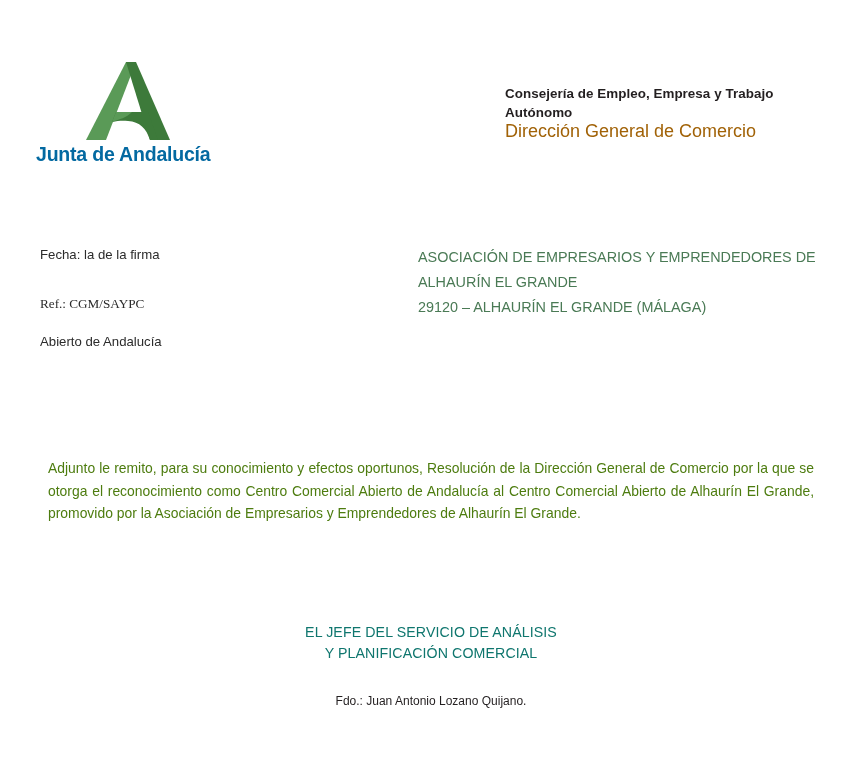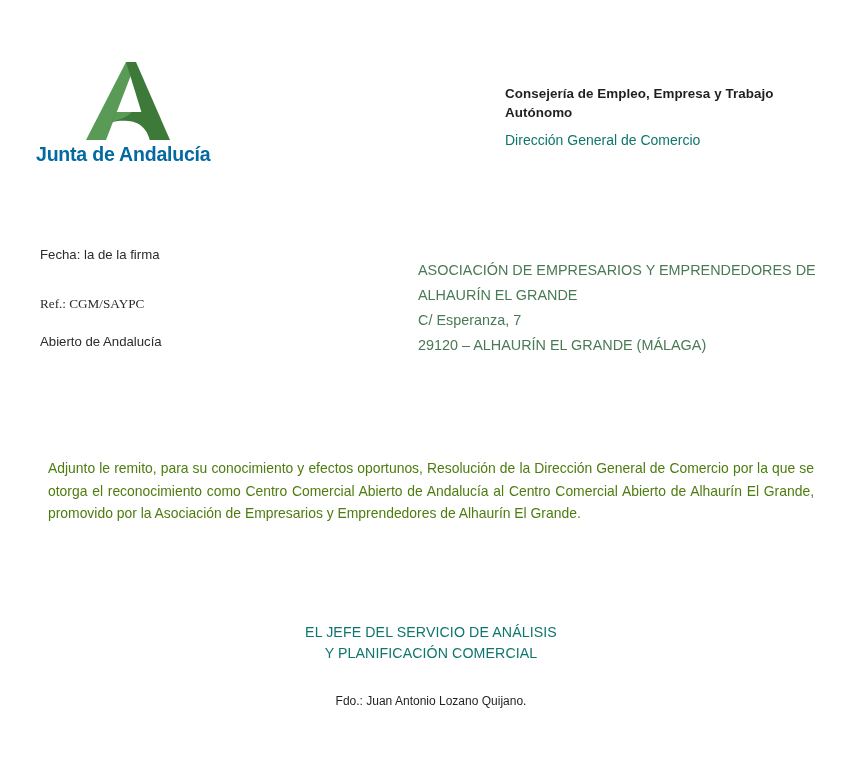--- a/index.html
+++ b/index.html
@@ -62,25 +62,24 @@
     width: 330px;
   }
   .dept-name {
     font-size: 13.4px;
     font-weight: bold;
     line-height: 19px;
     color: #231f20;
     letter-spacing: 0.05px;
   }
   .dept-unit {
-    margin-top: 9px;
-    font-size: 14px;
+    font-size: 18px;
     font-weight: normal;
     line-height: 18px;
-    color: #0f766e;
+    color: #a16207;
   }
 
   
   .meta-block {
     position: absolute;
     left: 40px;
     top: 246px;
     width: 350px;
   }
   .meta-line {
@@ -90,21 +89,21 @@
     white-space: nowrap;
   }
   .meta-gap-1 { margin-top: 31px; font-family: Liberation Serif, serif; }
   .meta-gap-2 { margin-top: 27px; }
   .meta-sub   { margin-top: 20px; }
 
   
   .recipient-block {
     position: absolute;
     left: 418px;
-    top: 258px;
+    top: 245px;
     width: 420px;
   }
   .recipient-line {
     font-size: 14.4px;
     line-height: 25px;
     color: #4a7a55;
     white-space: nowrap;
   }
 
   
@@ -176,21 +175,20 @@
 
   <div class="meta-block">
     <div class="meta-line">Fecha:  la de la firma</div>
     <div class="meta-line meta-gap-1">Ref.: CGM/SAYPC</div>
     <div class="meta-line meta-sub">Abierto de Andalucía</div>
   </div>
 
   <div class="recipient-block">
     <div class="recipient-line">ASOCIACIÓN DE EMPRESARIOS Y EMPRENDEDORES DE</div>
     <div class="recipient-line">ALHAURÍN EL GRANDE</div>
-    <div class="recipient-line">C/ Esperanza, 7</div>
     <div class="recipient-line">29120 – ALHAURÍN EL GRANDE (MÁLAGA)</div>
   </div>
 
   <div class="body-block">
     <p class="body-paragraph">Adjunto le remito, para su conocimiento y efectos oportunos, Resolución de la Dirección General de Comercio por la que se otorga el reconocimiento como Centro Comercial Abierto de Andalucía al Centro Comercial Abierto de Alhaurín El Grande, promovido por la Asociación de Empresarios y Emprendedores de Alhaurín El Grande.</p>
   </div>
 
   <div class="signature-block">
     <div class="sig-title">EL JEFE DEL SERVICIO DE ANÁLISIS</div>
     <div class="sig-title">Y PLANIFICACIÓN COMERCIAL</div>

